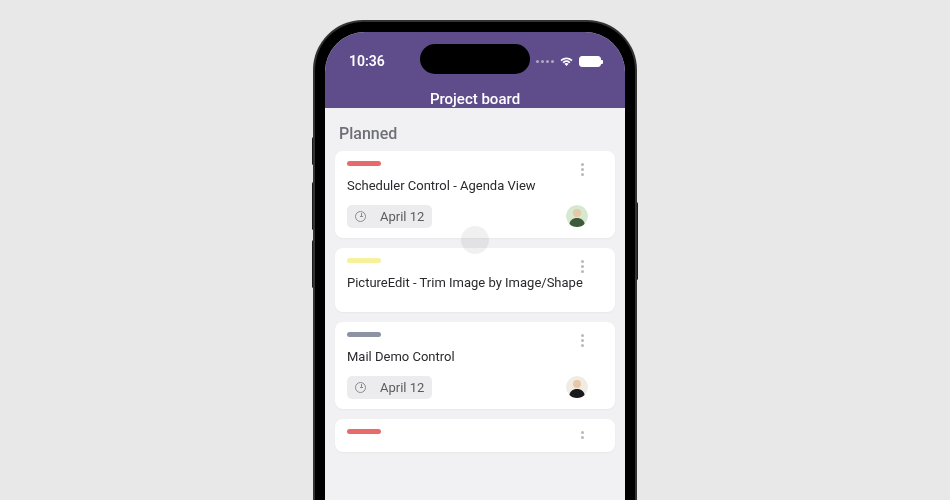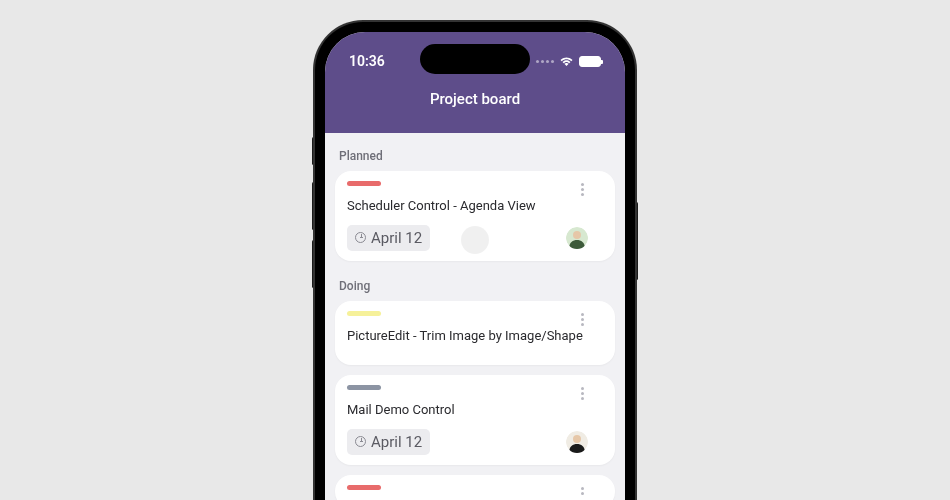--- a/index.html
+++ b/index.html
@@ -101,36 +101,36 @@
       top: 3px;
       width: 2px;
       height: 4px;
       background: #fff;
       border-radius: 0 1px 1px 0;
     }
     .app-header {
       background: #5e4d8a;
       color: #fff;
       text-align: center;
-      padding: 10px 0 25px 0;
+      padding: 10px 0 0 0;
       font-size: 15px;
       font-weight: 500;
     }
     .board {
       padding: 8px 10px;
     }
     .section-title {
       color: #6f6f78;
-      font-size: 12px;
+      font-size: 16px;
       font-weight: 500;
       padding: 8px 4px 8px 4px;
     }
     .card {
       background: #fff;
-      border-radius: 16px;
+      border-radius: 8px;
       padding: 10px 27px 10px 12px;
       margin-bottom: 10px;
       position: relative;
       box-shadow: 0 1px 2px rgba(0,0,0,0.04);
     }
     .card-top {
       display: flex;
       justify-content: space-between;
       align-items: flex-start;
     }
@@ -160,25 +160,25 @@
       line-height: 1.3;
     }
     .card-footer {
       display: flex;
       justify-content: space-between;
       align-items: center;
     }
     .date-chip {
       display: inline-flex;
       align-items: center;
-      gap: 5px;
+      gap: 14px;
       background: #ececef;
       border-radius: 5px;
       padding: 4px 8px;
-      font-size: 15px;
+      font-size: 13px;
       color: #5a5a62;
     }
     .clock-icon {
       width: 11px;
       height: 11px;
       border: 1.3px solid #8a8a92;
       border-radius: 50%;
       position: relative;
     }
     .clock-icon::before {
@@ -280,21 +280,20 @@
             <div class="avatar">
                 <svg width="22" height="22" viewBox="0 0 22 22">
                   <circle cx="11" cy="11" r="11" fill="#d7e8d0"></circle>
                   <circle cx="11" cy="8" r="4" fill="#e6c7a8"></circle>
                   <path d="M3 22 C3 15 7 13 11 13 C15 13 19 15 19 22 Z" fill="#3d5a3a"></path>
                 </svg>
               </div>
           </div>
         </div>
 
-        <div class="section-title">Doing</div>
 
         <div class="card">
           <div class="card-top">
             <div class="color-pill" style="background: rgb(246, 241, 154);"></div>
             <div class="more-icon">
                 <span></span>
                 <span></span>
                 <span></span>
               </div>
           </div>

